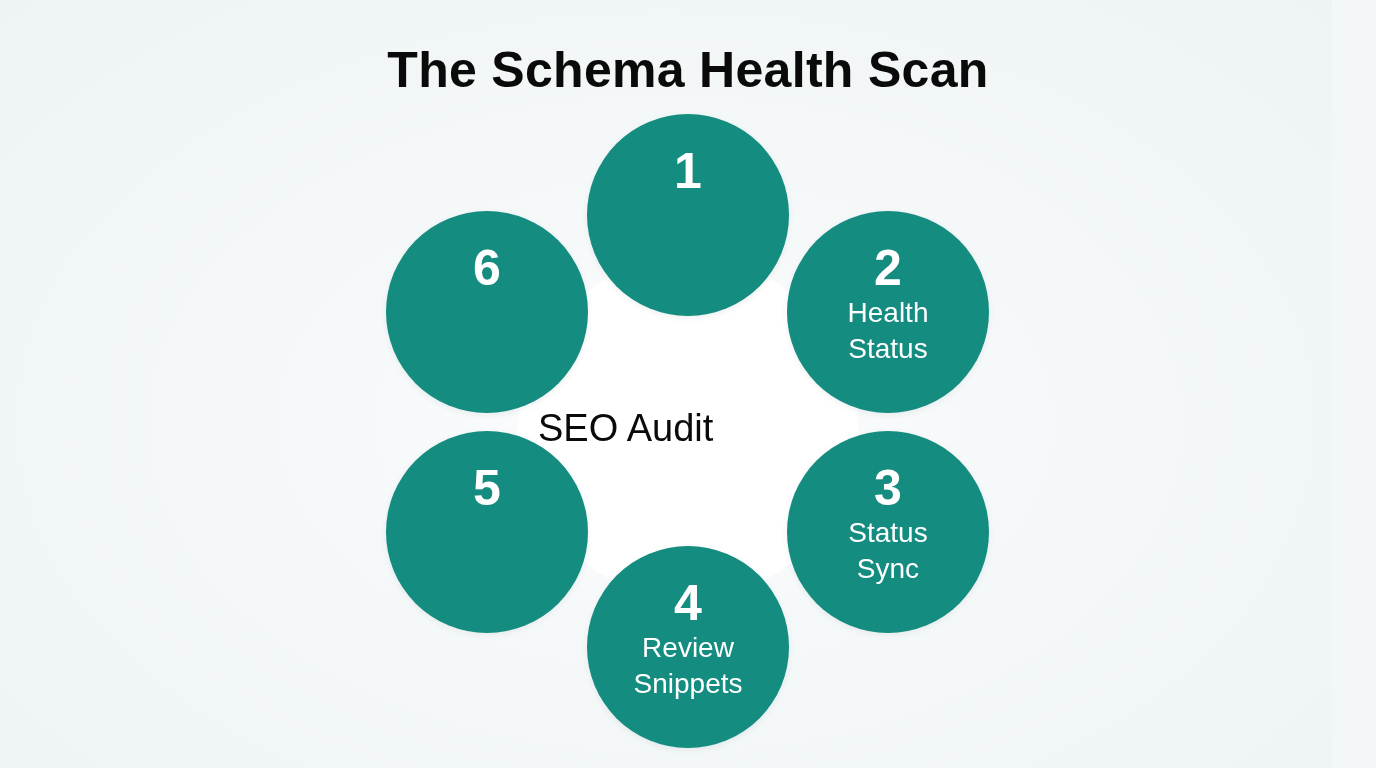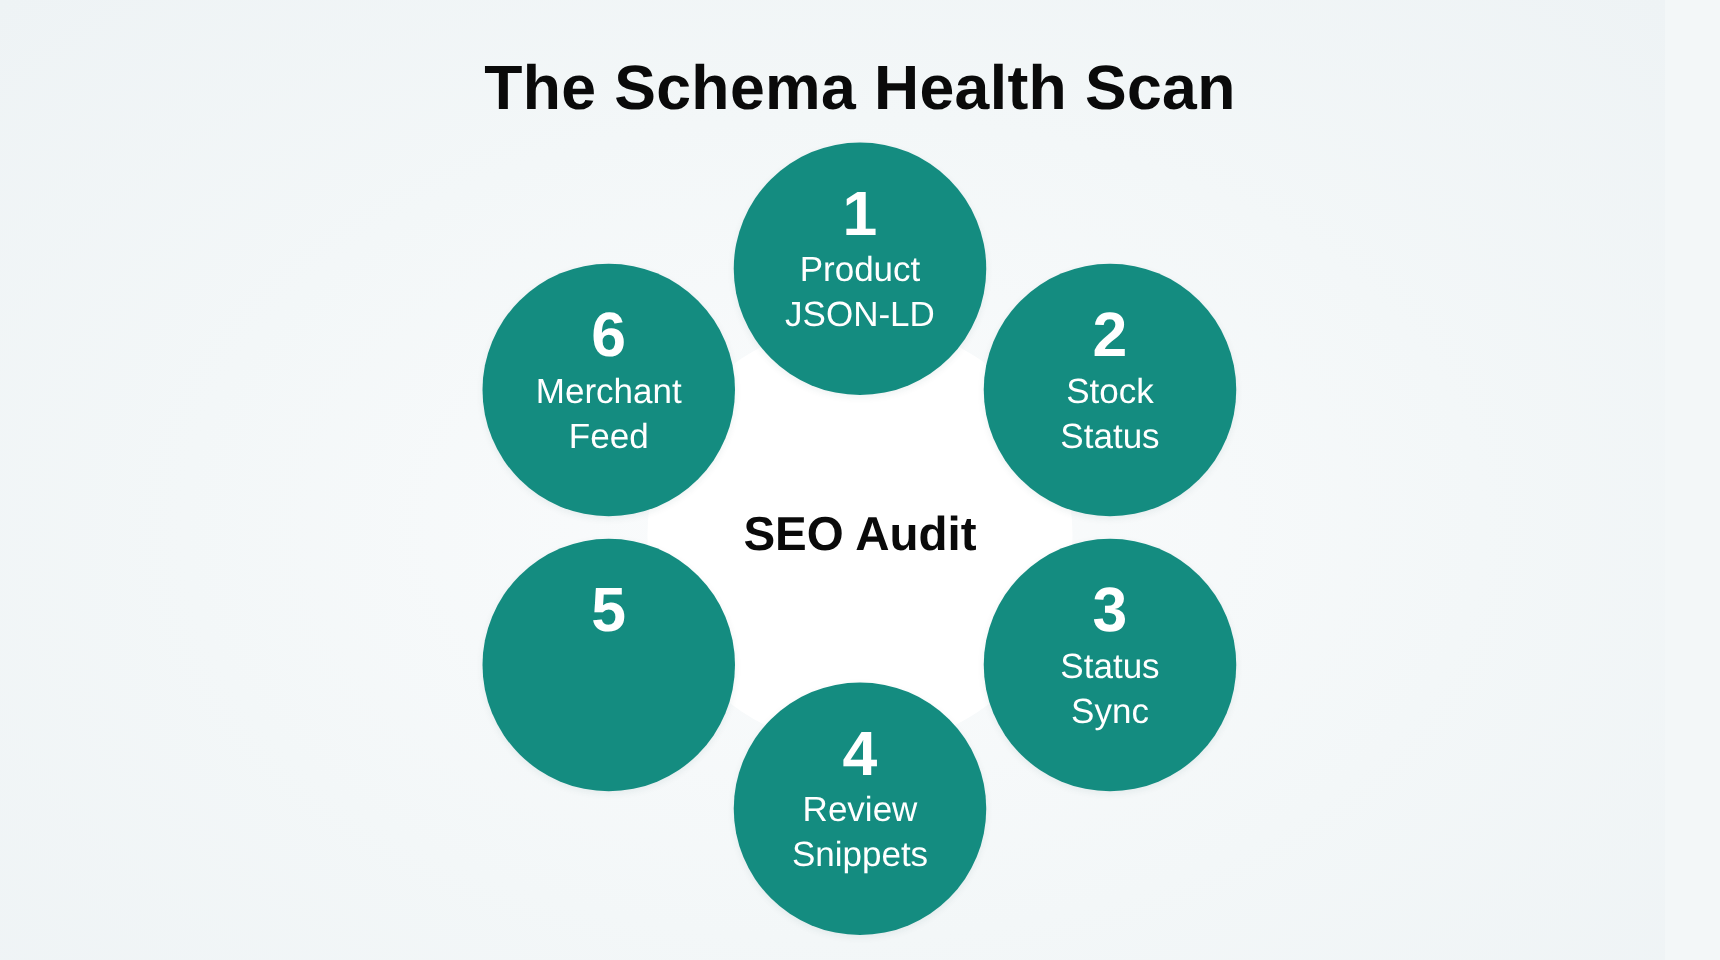--- a/index.html
+++ b/index.html
@@ -36,23 +36,22 @@
       width: 340px;
       height: 340px;
       border-radius: 50%;
       background: #ffffff;
     }
     .hub-label {
       position: absolute;
       left: 538px;
       top: 405px;
       width: 300px;
-      text-align: center;
       font-size: 38px;
-      font-weight: 700;
+      font-weight: 400;
       color: #0a0a0a;
       line-height: 46px;
     }
     .node {
       position: absolute;
       width: 202px;
       height: 202px;
       margin-left: -101px;
       margin-top: -101px;
       border-radius: 50%;
@@ -86,27 +85,25 @@
 
 <div class="stage">
 
   <div class="title">The Schema Health Scan</div>
 
   <div class="hub-bg"></div>
   <div class="hub-label">SEO Audit</div>
 
   <div class="node" style="left:688px; top:215px;">
     <span class="num">1</span>
-    <span class="lbl">Product
-JSON-LD</span>
   </div>
 
   <div class="node" style="left:888px; top:312px;">
     <span class="num">2</span>
-    <span class="lbl">Stock
+    <span class="lbl">Health
 Status</span>
   </div>
 
   <div class="node" style="left:888px; top:532px;">
     <span class="num">3</span>
     <span class="lbl">Status
 Sync</span>
   </div>
 
   <div class="node" style="left:688px; top:647px;">
@@ -114,17 +111,15 @@
     <span class="lbl">Review
 Snippets</span>
   </div>
 
   <div class="node" style="left:487px; top:532px;">
     <span class="num">5</span>
   </div>
 
   <div class="node" style="left:487px; top:312px;">
     <span class="num">6</span>
-    <span class="lbl">Merchant
-Feed</span>
   </div>
 
 </div>
 
 </body></html>

